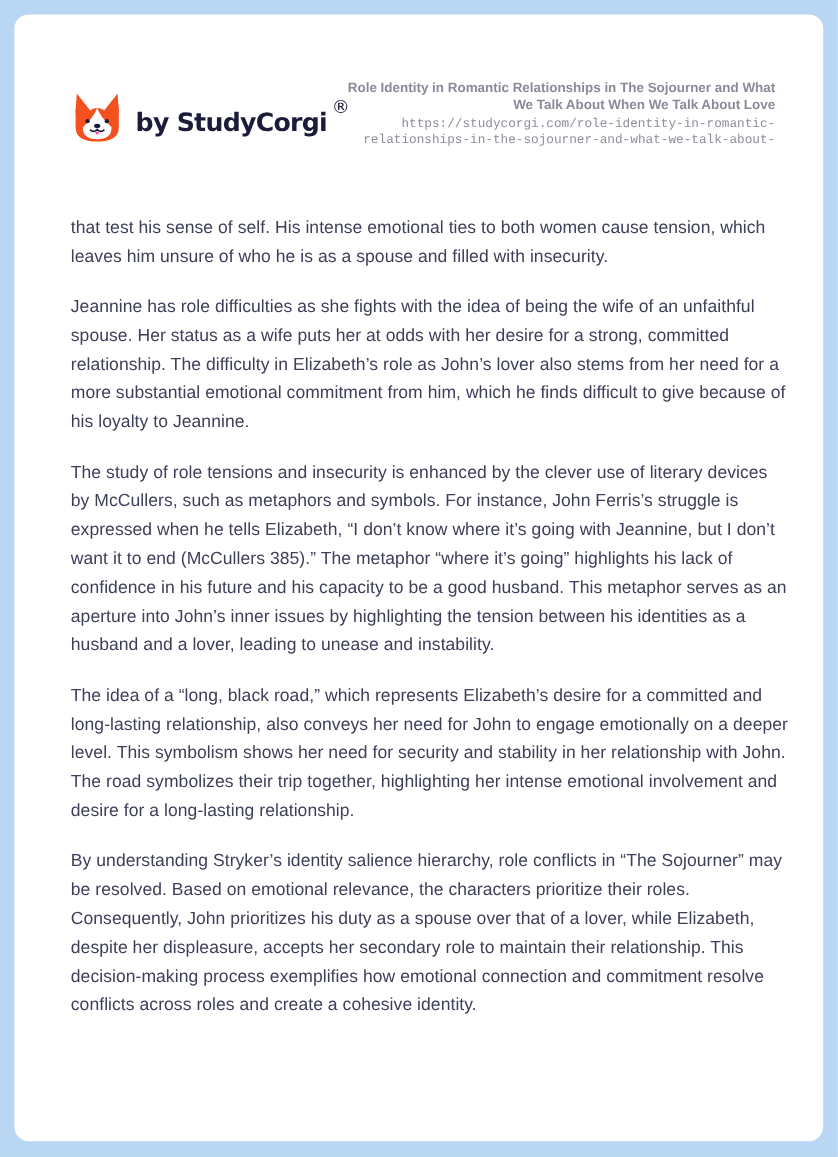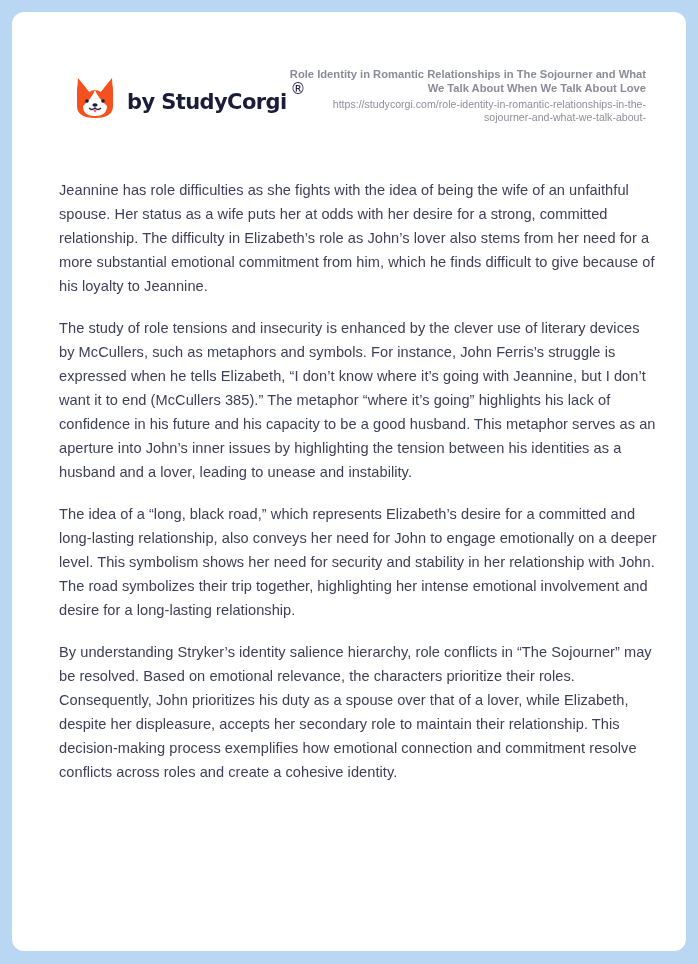--- a/index.html
+++ b/index.html
@@ -11,21 +11,21 @@
     .card {
       position: absolute; left: 12px; top: 12px;
       width: 674px; height: 939px;
       background: #ffffff; border-radius: 12px;
       overflow: hidden;
     }
     .header {
       position: absolute; left: 0; top: 0; width: 674px; height: 150px;
     }
     .logo {
-      position: absolute; left: 63px; top: 64px;
+      position: absolute; left: 49px; top: 64px;
       display: flex; align-items: center;
     }
     .logo-icon { width: 40px; height: 46px; display: block; }
     .logo-text {
       margin-left: 12px; margin-top: 6px;
       font-family: "DejaVu Sans", sans-serif;
       font-weight: bold; font-size: 21px; letter-spacing: -0.6px;
       color: #1b1b3a;
     }
     .logo-reg {
@@ -35,21 +35,21 @@
     .doc-meta {
       position: absolute; right: 40px; top: 55px;
       width: 360px; text-align: right;
     }
     .doc-title {
       font-family: "Liberation Sans", sans-serif; font-weight: bold;
       font-size: 11.2px; line-height: 14px; color: #8a8b99;
     }
     .doc-url {
       margin-top: 3px;
-      font-family: Liberation Sans, sans-serif;
+      font-family: Liberation Mono, monospace;
       font-size: 10.6px; line-height: 13px; color: #8d8e9b;
     }
     .content {
       position: absolute; left: 47px; top: 166px; width: 600px;
     }
     .content p {
       font-family: "Liberation Sans", sans-serif;
       font-size: 14.6px; line-height: 24px; color: #3d3e58;
       margin-bottom: 18px;
       letter-spacing: 0.05px;
@@ -91,19 +91,20 @@
       <span class="logo-reg">®</span>
     </div>
 
     <div class="doc-meta">
       <div class="doc-title">Role Identity in Romantic Relationships in The Sojourner and What We Talk About When We Talk About Love</div>
       <div class="doc-url">https://studycorgi.com/role-identity-in-romantic-relationships-in-the-sojourner-and-what-we-talk-about-</div>
     </div>
   </div>
 
   <div class="content">
+    <p>that test his sense of self. His intense emotional ties to both women cause tension, which leaves him unsure of who he is as a spouse and filled with insecurity.</p>
     <p>Jeannine has role difficulties as she fights with the idea of being the wife of an unfaithful spouse. Her status as a wife puts her at odds with her desire for a strong, committed relationship. The difficulty in Elizabeth’s role as John’s lover also stems from her need for a more substantial emotional commitment from him, which he finds difficult to give because of his loyalty to Jeannine.</p>
     <p>The study of role tensions and insecurity is enhanced by the clever use of literary devices by McCullers, such as metaphors and symbols. For instance, John Ferris’s struggle is expressed when he tells Elizabeth, “I don’t know where it’s going with Jeannine, but I don’t want it to end (McCullers 385).” The metaphor “where it’s going” highlights his lack of confidence in his future and his capacity to be a good husband. This metaphor serves as an aperture into John’s inner issues by highlighting the tension between his identities as a husband and a lover, leading to unease and instability.</p>
     <p>The idea of a “long, black road,” which represents Elizabeth’s desire for a committed and long-lasting relationship, also conveys her need for John to engage emotionally on a deeper level. This symbolism shows her need for security and stability in her relationship with John. The road symbolizes their trip together, highlighting her intense emotional involvement and desire for a long-lasting relationship.</p>
     <p>By understanding Stryker’s identity salience hierarchy, role conflicts in “The Sojourner” may be resolved. Based on emotional relevance, the characters prioritize their roles. Consequently, John prioritizes his duty as a spouse over that of a lover, while Elizabeth, despite her displeasure, accepts her secondary role to maintain their relationship. This decision-making process exemplifies how emotional connection and commitment resolve conflicts across roles and create a cohesive identity.</p>
   </div>
 
 </div>
 
 </body></html>

